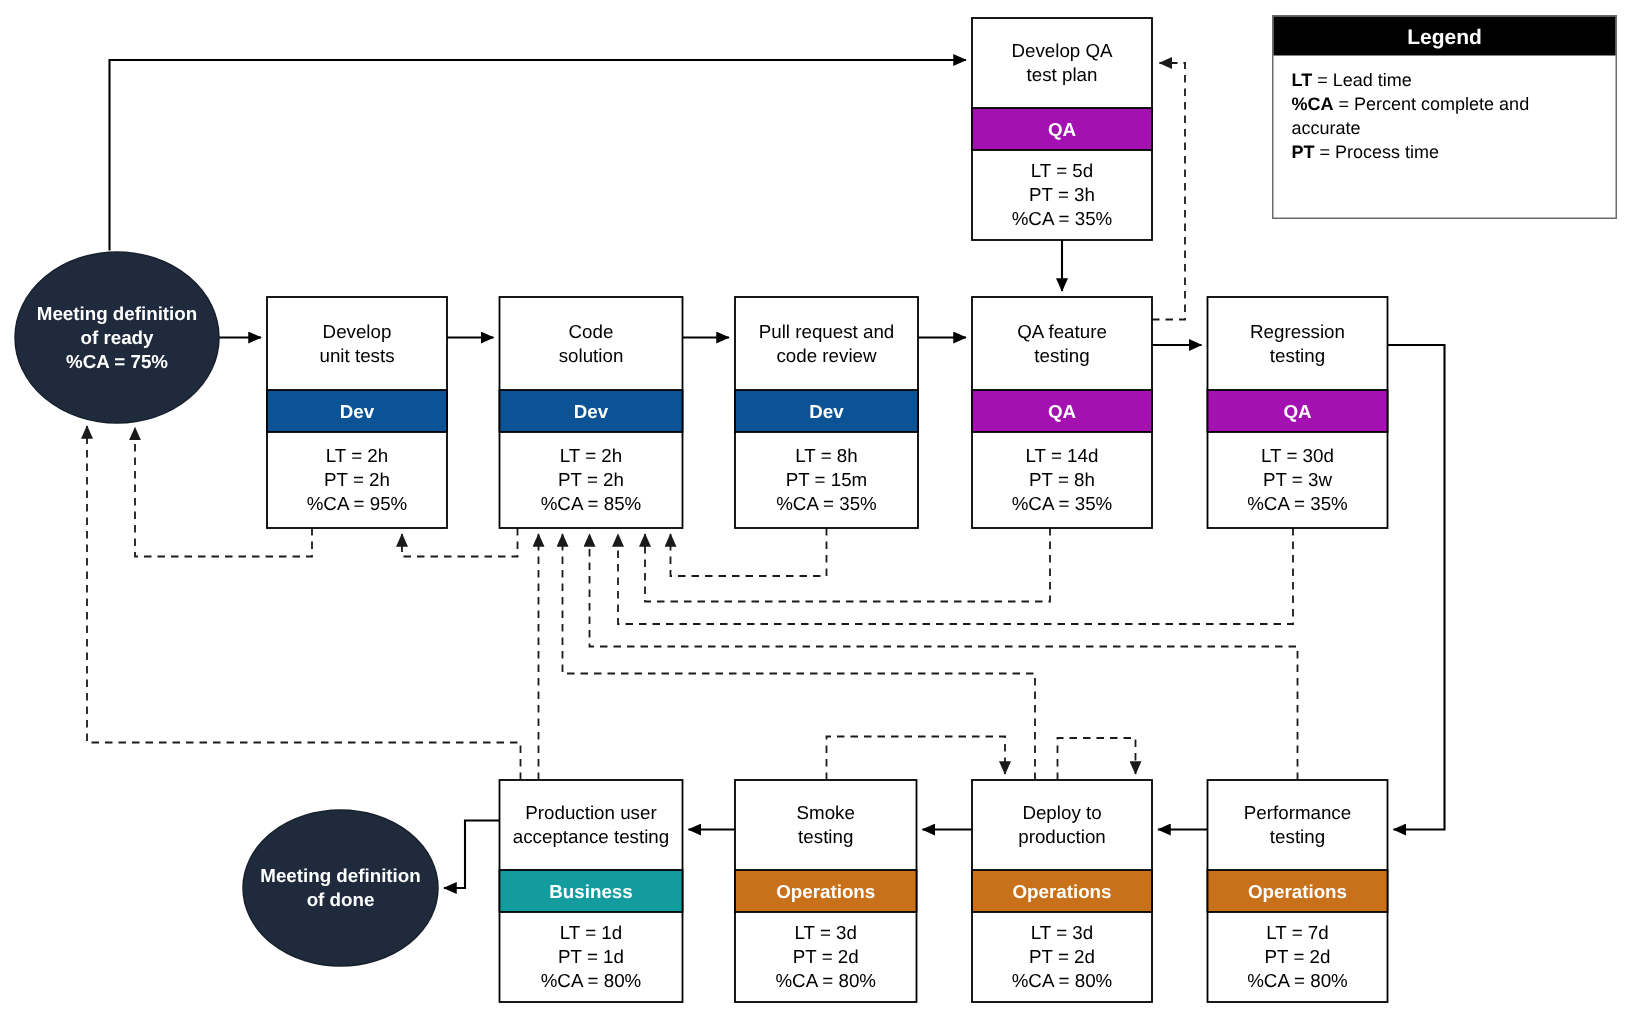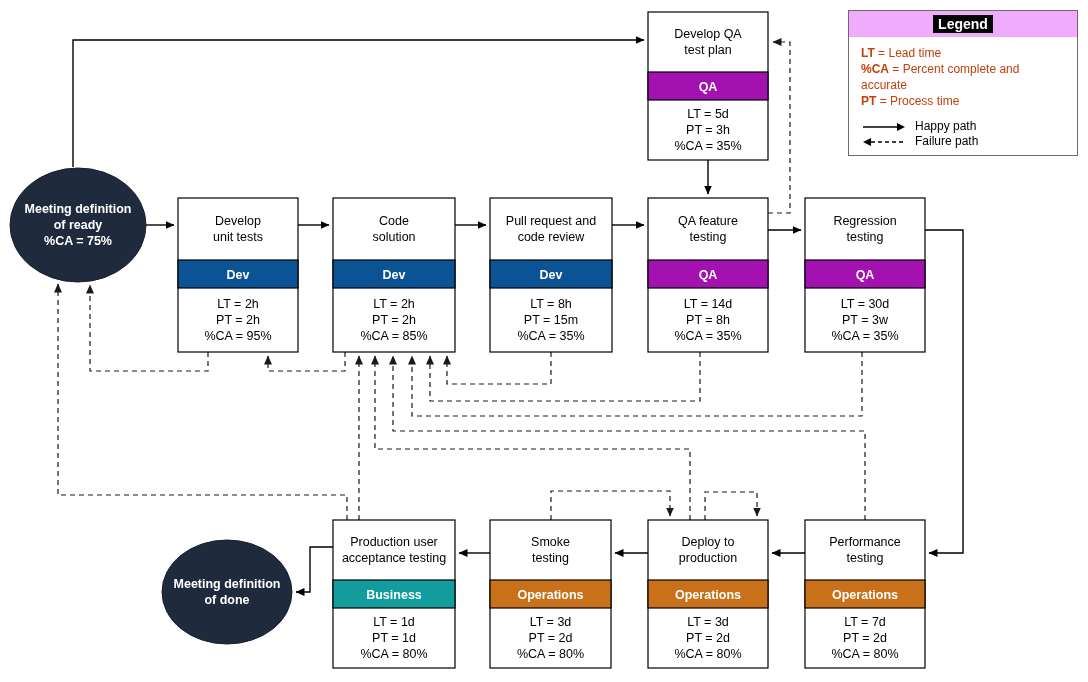--- a/index.html
+++ b/index.html
@@ -3,21 +3,21 @@
 <meta charset="utf-8">
 <style>
   html,body{margin:0;padding:0;background:#ffffff;}
   #stage{position:relative;width:1088px;height:682px;background:#ffffff;overflow:hidden;
          font-family:"Liberation Sans", sans-serif;}
   svg text{font-family:"Liberation Sans", sans-serif;}
   .legend{position:absolute;box-sizing:border-box;background:#ffffff;border:1px solid #6b6b6b;}
   .legend-header{height:26px;display:flex;align-items:center;justify-content:center;}
   .legend-title{color:#ffffff;background:#000000;font-weight:bold;font-size:14px;padding:0 5px;line-height:18px;}
   .legend-body{padding:8px 12px 6px 12px;}
-  .legend-line{font-size:12px;color:#c2410c;line-height:16px;}
+  .legend-line{font-size:12px;color:#000000;line-height:16px;}
   .legend-line b{font-weight:bold;}
   .legend-paths{margin-top:10px;}
   .legend-path-row{display:flex;align-items:center;font-size:12px;color:#000000;line-height:15px;}
   .legend-path-row svg{margin-right:8px;}
 </style>
 </head>
 <body>
 
 <div id="stage">
   <svg id="diagram-svg" width="1088" height="682" viewBox="0 0 1088 682" xmlns="http://www.w3.org/2000/svg">
@@ -164,38 +164,22 @@
           <rect x="805" y="580" width="120" height="28" fill="#c8711a" stroke="#000000" stroke-width="1.2"></rect>
           <text x="865" y="598.5" text-anchor="middle" font-size="12.5" font-weight="bold" fill="#ffffff">Operations</text>
           <text x="865" y="626" text-anchor="middle" font-size="12.5" fill="#000000">LT = 7d</text>
           <text x="865" y="642" text-anchor="middle" font-size="12.5" fill="#000000">PT = 2d</text>
           <text x="865" y="658" text-anchor="middle" font-size="12.5" fill="#000000">%CA = 80%</text>
         </g>
       </g>
   </svg>
 
   <div class="legend" id="legend-box" style="left:848px;top:10px;width:230px;min-height:136px;">
-    <div class="legend-header" id="legend-header" style="background: #f0abfc;">
+    <div class="legend-header" id="legend-header" style="background: #000000;">
       <span class="legend-title">Legend</span>
     </div>
     <div class="legend-body">
       <div class="legend-line"><b>LT</b><span> = Lead time</span></div>
       <div class="legend-line"><b>%CA</b><span> = Percent complete and accurate</span></div>
       <div class="legend-line"><b>PT</b><span> = Process time</span></div>
-      <div class="legend-paths">
-        <div class="legend-path-row">
-          <svg width="46" height="12" viewBox="0 0 46 12">
-            <line x1="2" y1="6" x2="36" y2="6" stroke="#000" stroke-width="1.4"></line>
-            <path d="M36,2 L44,6 L36,10 Z" fill="#000"></path>
-          </svg>
-          <span>Happy path</span>
-        </div>
-        <div class="legend-path-row">
-          <svg width="46" height="12" viewBox="0 0 46 12">
-            <path d="M10,2 L2,6 L10,10 Z" fill="#000"></path>
-            <line x1="10" y1="6" x2="44" y2="6" stroke="#000" stroke-width="1.4" stroke-dasharray="4 3"></line>
-          </svg>
-          <span>Failure path</span>
-        </div>
-      </div>
     </div>
   </div>
 </div>
 
 </body></html>

